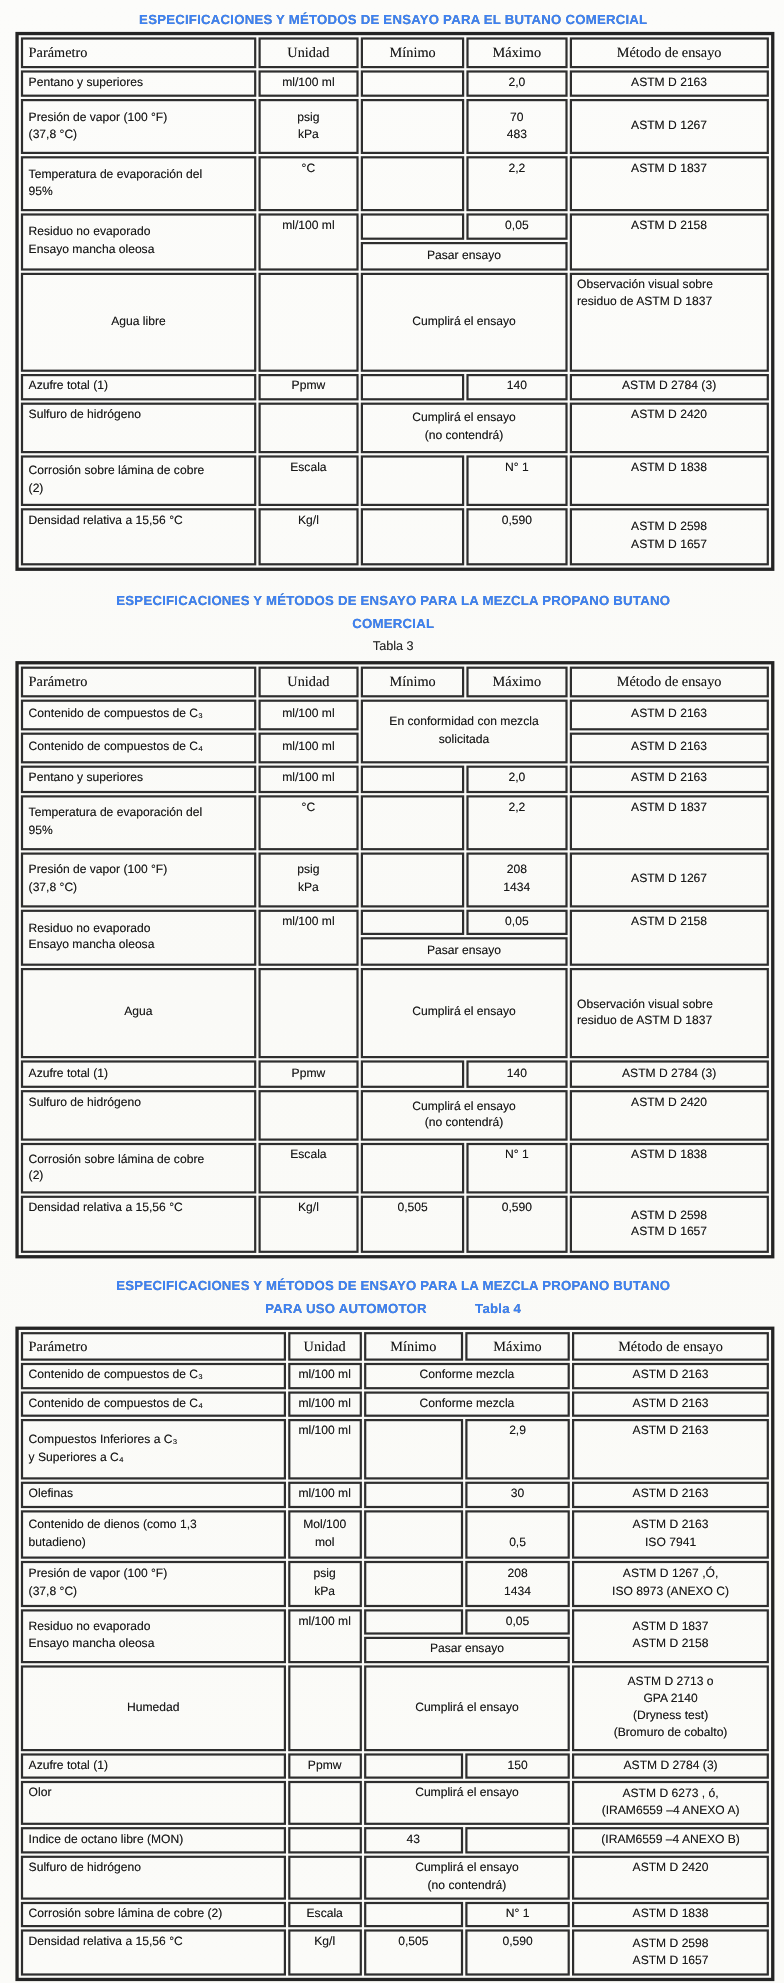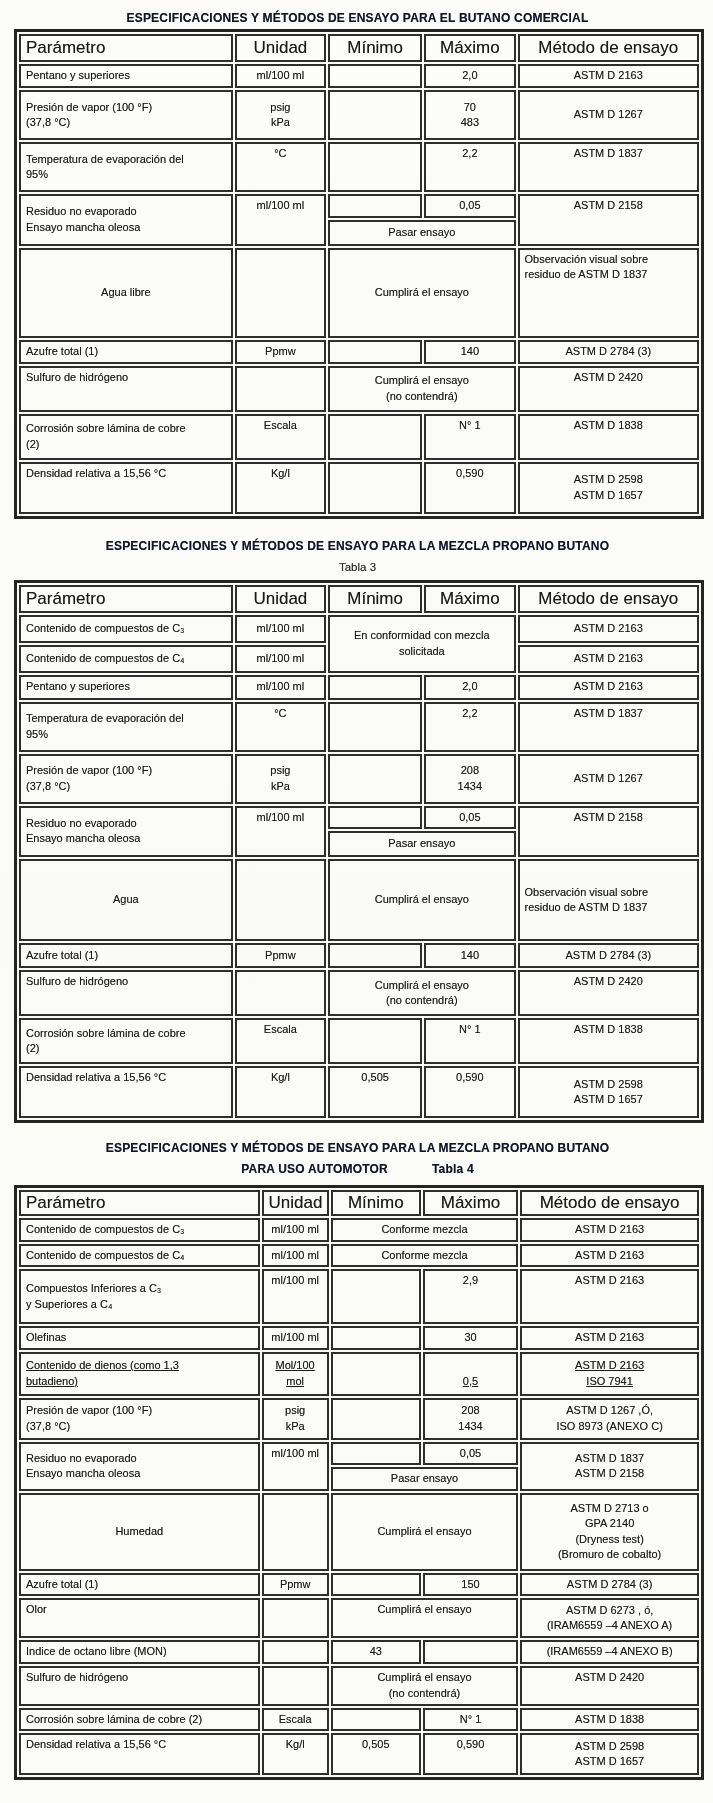--- a/index.html
+++ b/index.html
@@ -6,21 +6,21 @@
   body{
     width:713px;height:1803px;overflow:hidden;
     background:linear-gradient(180deg,#fcfcfa 0%,#fafaf7 50%,#fbfbf8 100%);
     font-family:"Liberation Sans","DejaVu Sans",sans-serif;
     color:#1b1b1b;
     -webkit-font-smoothing:antialiased;
   }
   .page{padding:8px 11px 0 13px;}
   .title{
     text-align:center;font-size:12px;font-weight:bold;letter-spacing:.2px;
-    color:#0f172a;line-height:21px;text-shadow:0 0 .4px rgba(20,20,20,.55);
+    color:#3b82f6;line-height:21px;text-shadow:0 0 .4px rgba(20,20,20,.55);
   }
   .tabla-label{
     text-align:center;font-size:11.5px;color:#2a2a2a;line-height:18px;
     margin:1px 0 4px 0;text-shadow:0 0 .3px rgba(20,20,20,.45);
   }
   .sec2{margin-top:17px;}
   .sec3{margin-top:15px;}
   .t4line{display:flex;justify-content:center;gap:44px;}
   table.spec{
     table-layout:fixed;width:690px;
@@ -28,21 +28,21 @@
     border:3px solid #242424;background:transparent;
     margin:0 auto 0 1px;
   }
   table.spec td,table.spec th{
     border:2px solid #2e2e2e;
     font-size:11px;font-weight:normal;line-height:15.5px;
     padding:2px 5px;text-align:center;vertical-align:middle;
     color:#191919;text-shadow:0 0 .35px rgba(25,25,25,.5);
     overflow:hidden;white-space:nowrap;
   }
-  table.spec th{font-size:17px;}
+  table.spec th{font-size:13px;font-family:Liberation Serif, serif;}
   table.spec .al{text-align:left;}
   table.spec .vt{vertical-align:top;}
   
   .t23 col:nth-child(1){width:31.8%;}
   .t23 col:nth-child(2){width:13.6%;}
   .t23 col:nth-child(3){width:14.0%;}
   .t23 col:nth-child(4){width:13.6%;}
   .t23 col:nth-child(5){width:27.0%;}
   .t4 col:nth-child(1){width:35.8%;}
   .t4 col:nth-child(2){width:10.0%;}
@@ -136,20 +136,21 @@
             <td></td>
             <td class="vt">0,590</td>
             <td>ASTM D 2598<br>ASTM D 1657</td>
           </tr>
         </tbody>
     </table>
   </div>
 
   <div class="section sec2">
     <div class="title">ESPECIFICACIONES Y MÉTODOS DE ENSAYO PARA LA MEZCLA PROPANO BUTANO</div>
+    <div class="title">COMERCIAL</div>
     <div class="tabla-label">Tabla 3</div>
     <table class="spec t23">
       <colgroup>
           <col>
           <col>
           <col>
           <col>
           <col>
         </colgroup>
       <tbody>
@@ -280,21 +281,21 @@
             <td class="vt">2,9</td>
             <td class="vt">ASTM D 2163</td>
           </tr>
           <tr style="height: 21px;">
             <td class="al">Olefinas</td>
             <td>ml/100 ml</td>
             <td></td>
             <td>30</td>
             <td>ASTM D 2163</td>
           </tr>
-          <tr style="height: 44px; text-decoration: underline;">
+          <tr style="height: 44px;">
             <td class="al">Contenido de dienos (como 1,3<br>butadieno)</td>
             <td>Mol/100<br>mol</td>
             <td></td>
             <td><br>0,5</td>
             <td>ASTM D 2163<br>ISO 7941</td>
           </tr>
           <tr style="height: 42px;">
             <td class="al">Presión de vapor (100 °F)<br>(37,8 °C)</td>
             <td>psig<br>kPa</td>
             <td></td>

